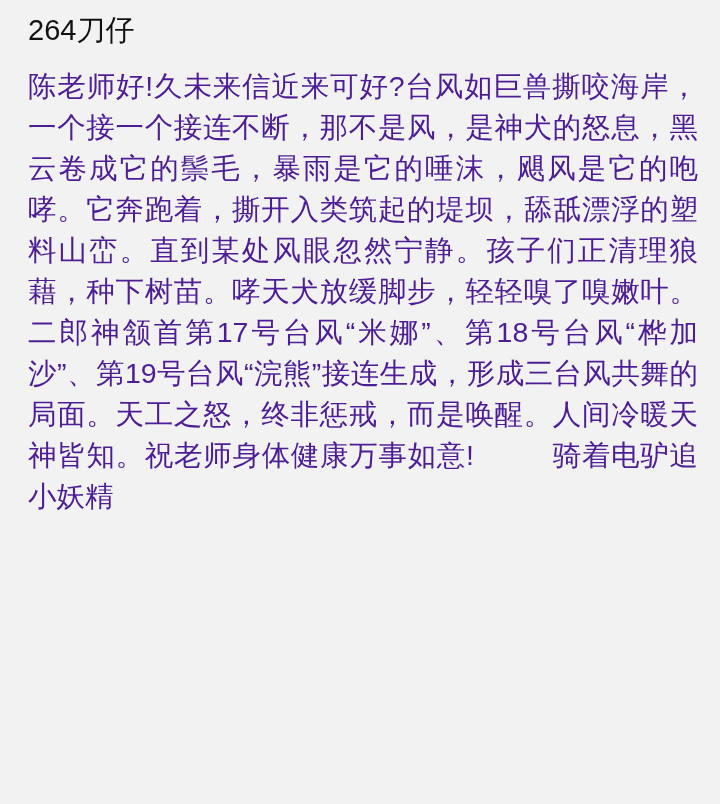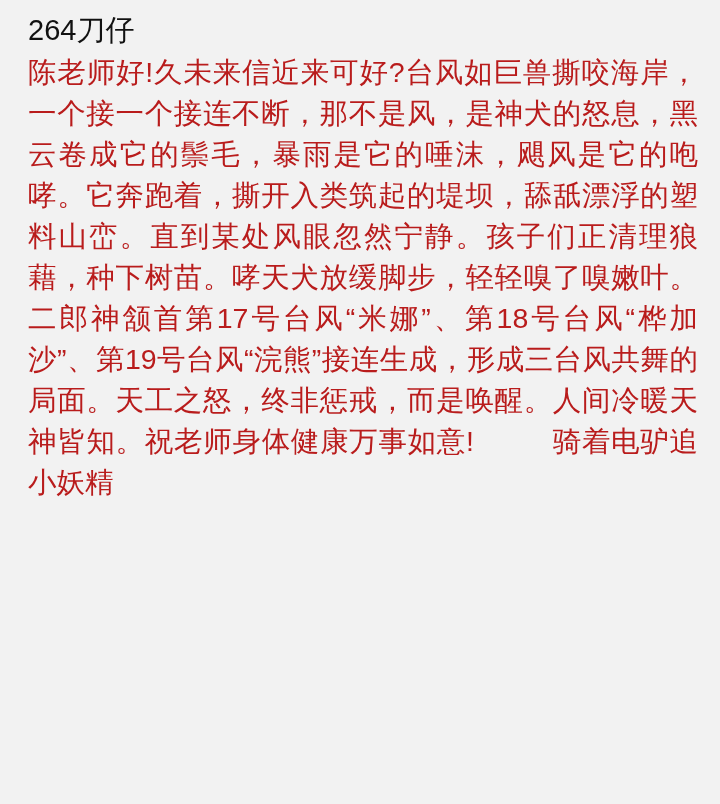--- a/index.html
+++ b/index.html
@@ -21,26 +21,26 @@
     padding: 10px 22px 0 28px;
     background: #f2f2f2;
     overflow: hidden;
   }
   .doc-title {
     font-size: 29px;
     line-height: 40px;
     font-weight: 400;
     color: #111111;
     letter-spacing: 0px;
-    margin: 0 0 2px 0;
+    margin: 0 0 16px 0;
   }
   .para {
     font-size: 28.5px;
     line-height: 41px;
-    color: #b91c1c;
+    color: #4c1d95;
     margin: 0;
     text-align: justify;
     text-justify: inter-ideograph;
     word-break: break-all;
   }
   .para.first {
     margin-bottom: 0;
   }
   .spacer {
     height: 40px;

